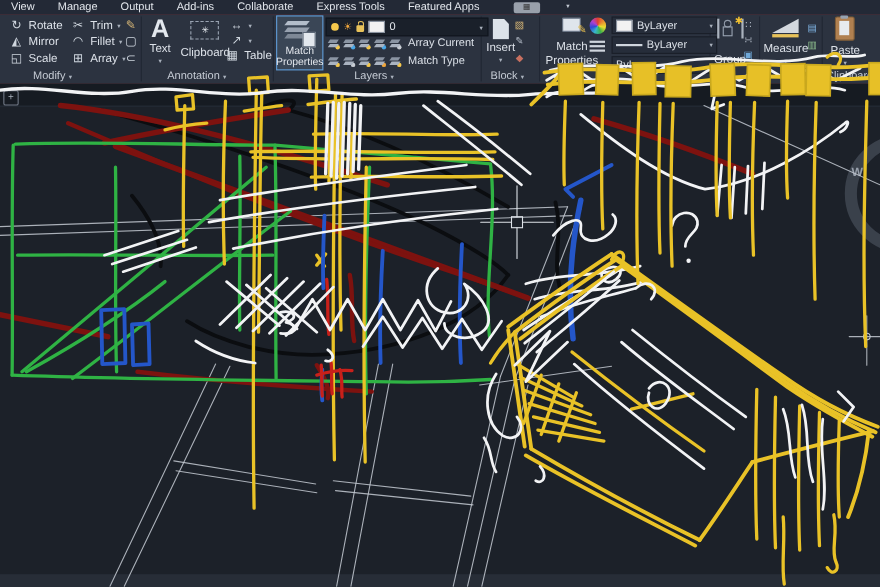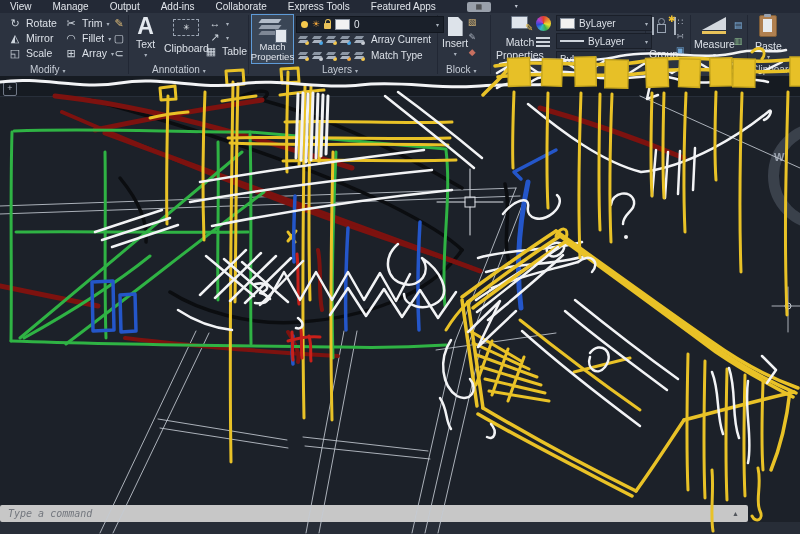--- a/index.html
+++ b/index.html
@@ -348,24 +348,20 @@
 
   <div class="canvas">
     <div class="filestrip">
       <span class="plusbtn">+</span>
     </div>
   </div>
 
   <div class="vcube"></div>
   <div class="wlabel">W</div>
 
-  <div class="cmdbar">
-    <span class="cmdtext">Type a command</span>
-    <span class="cmdexp">▲</span>
-  </div>
   <div class="statusstrip"></div>
 
   <svg class="overlay" width="800" height="534" viewBox="0 0 800 534">
 
     <g>
       <path class="c" d="M0,206 L516,188 M0,214 L520,196"></path>
       <path class="c" d="M516,188 L455,342 M528,190 L468,345"></path>
       <path class="c" d="M455,342 L412,533 M468,345 L425,533 M480,350 L438,533"></path>
       <path class="c" d="M196,331 L100,533 M209,333 L113,533"></path>
       <path class="c" d="M158,419 L287,440 M160,428 L288,448"></path>

